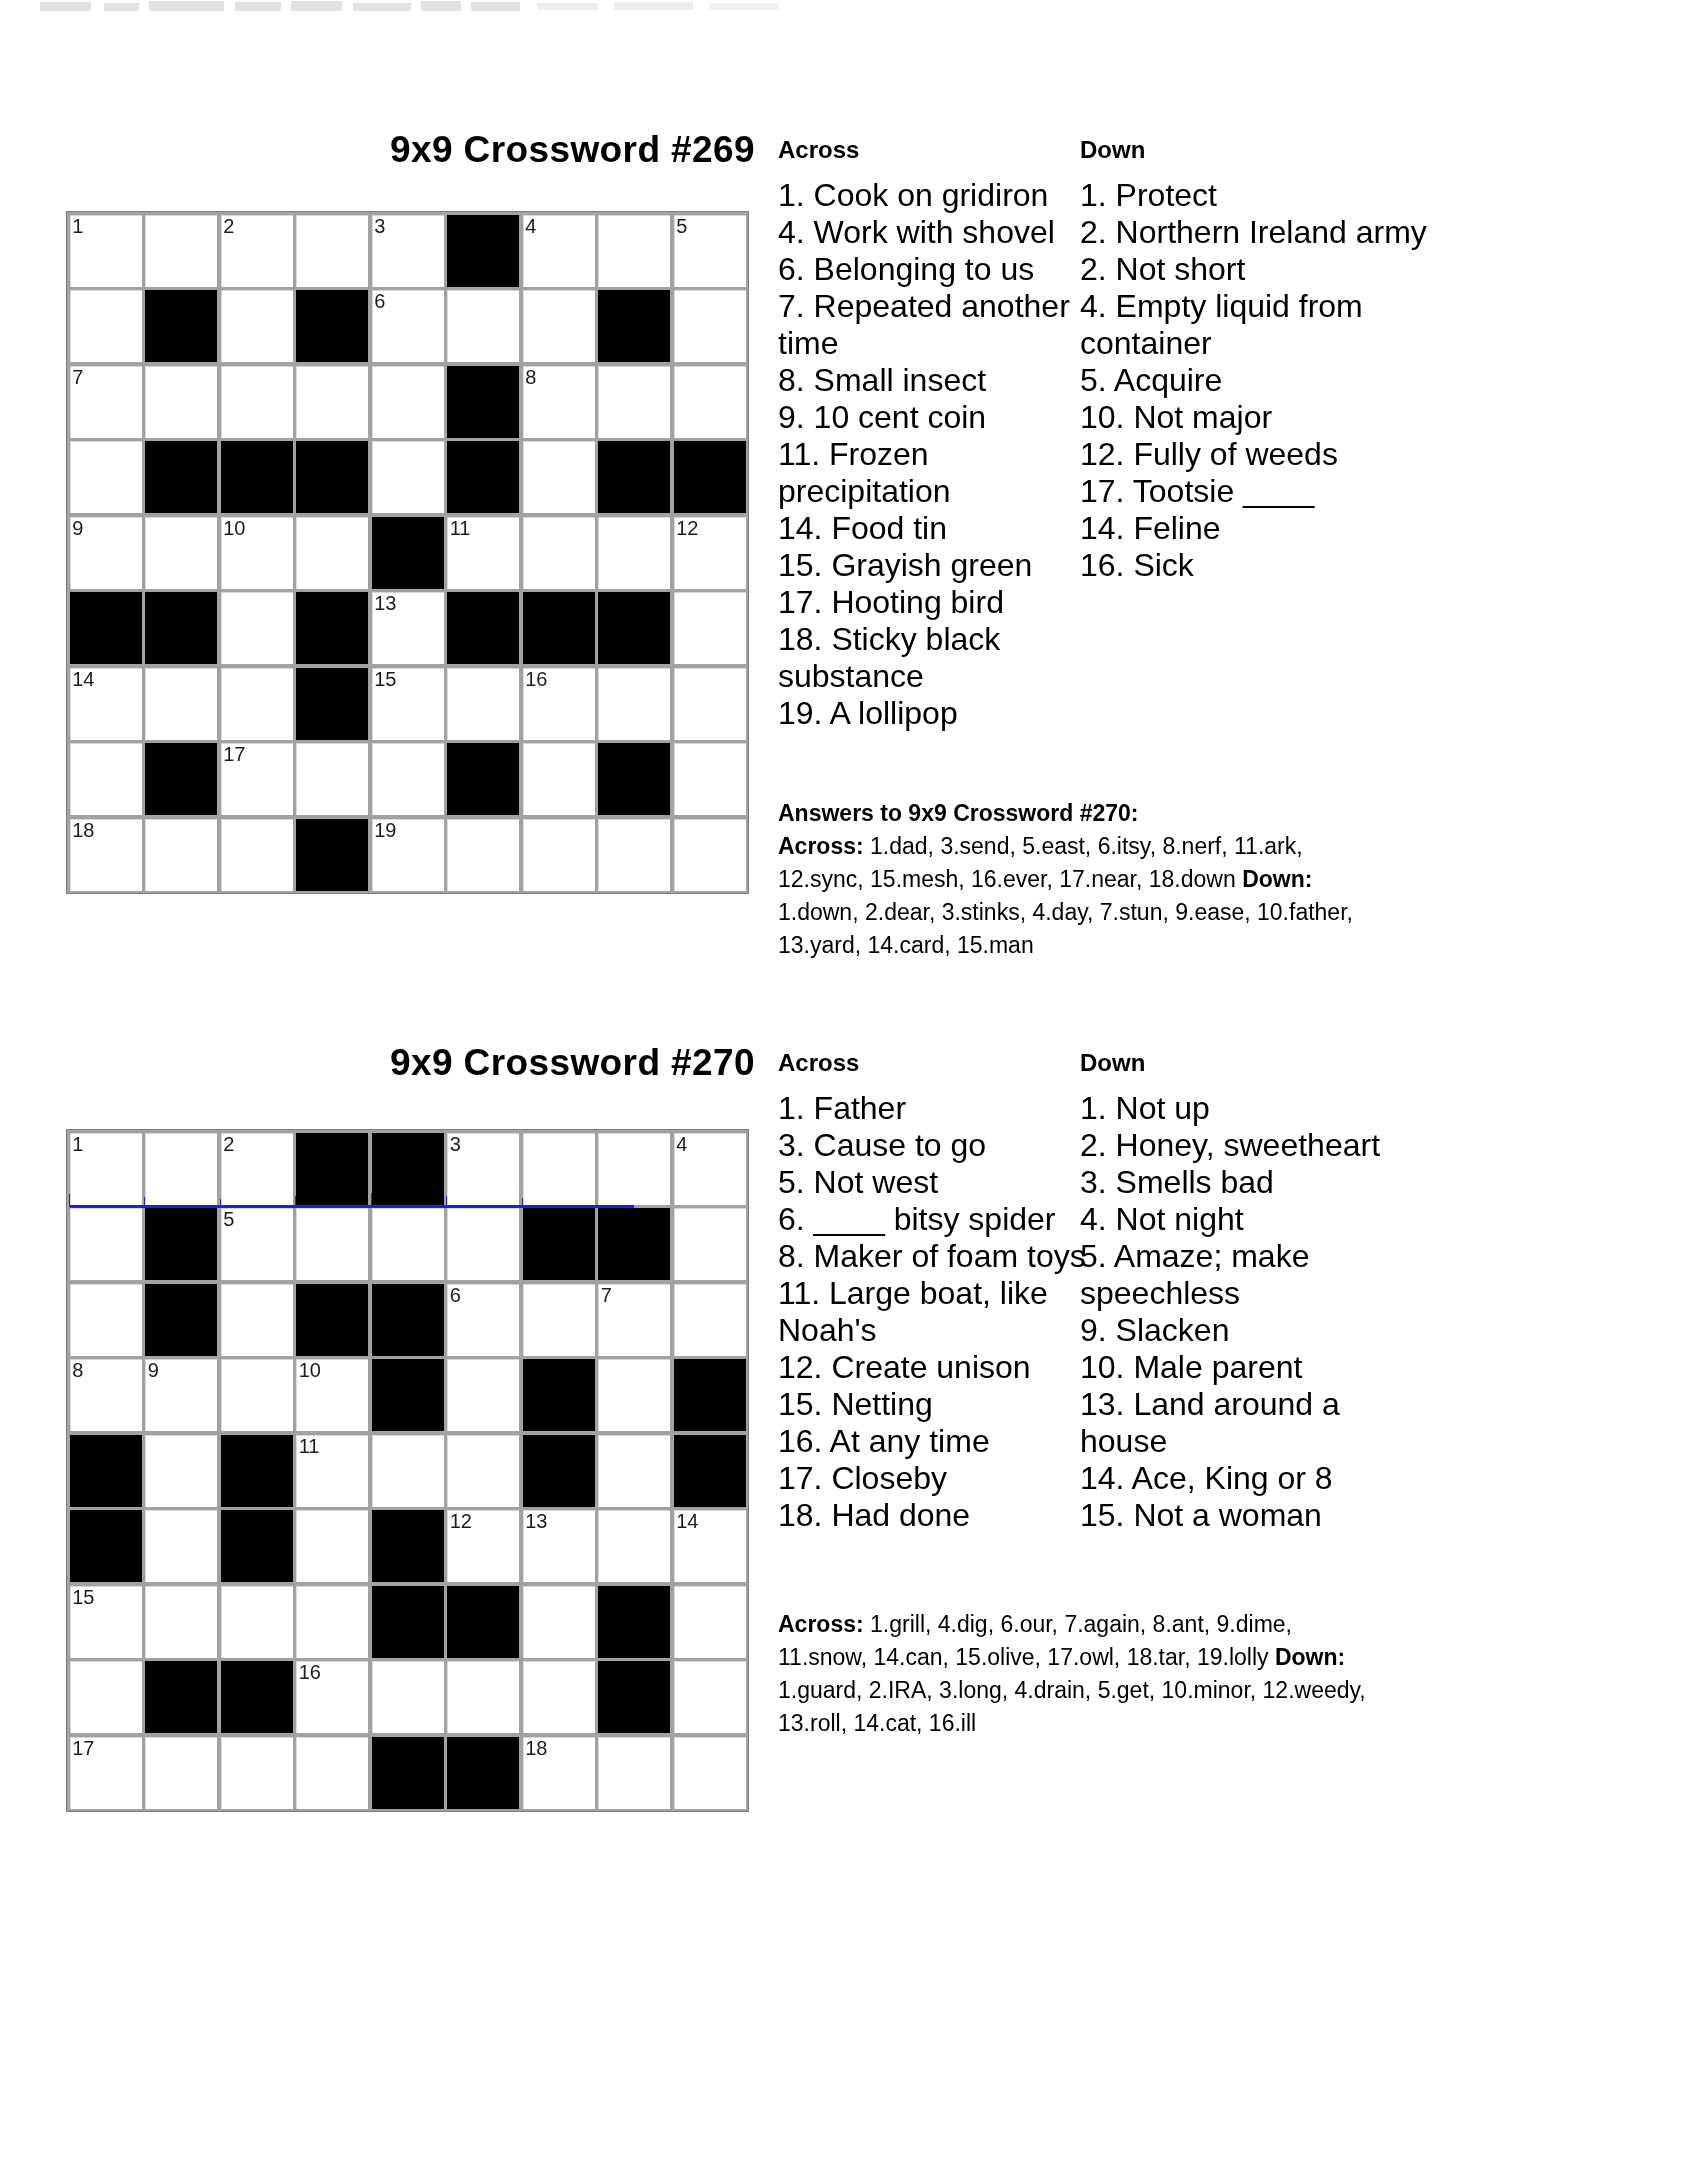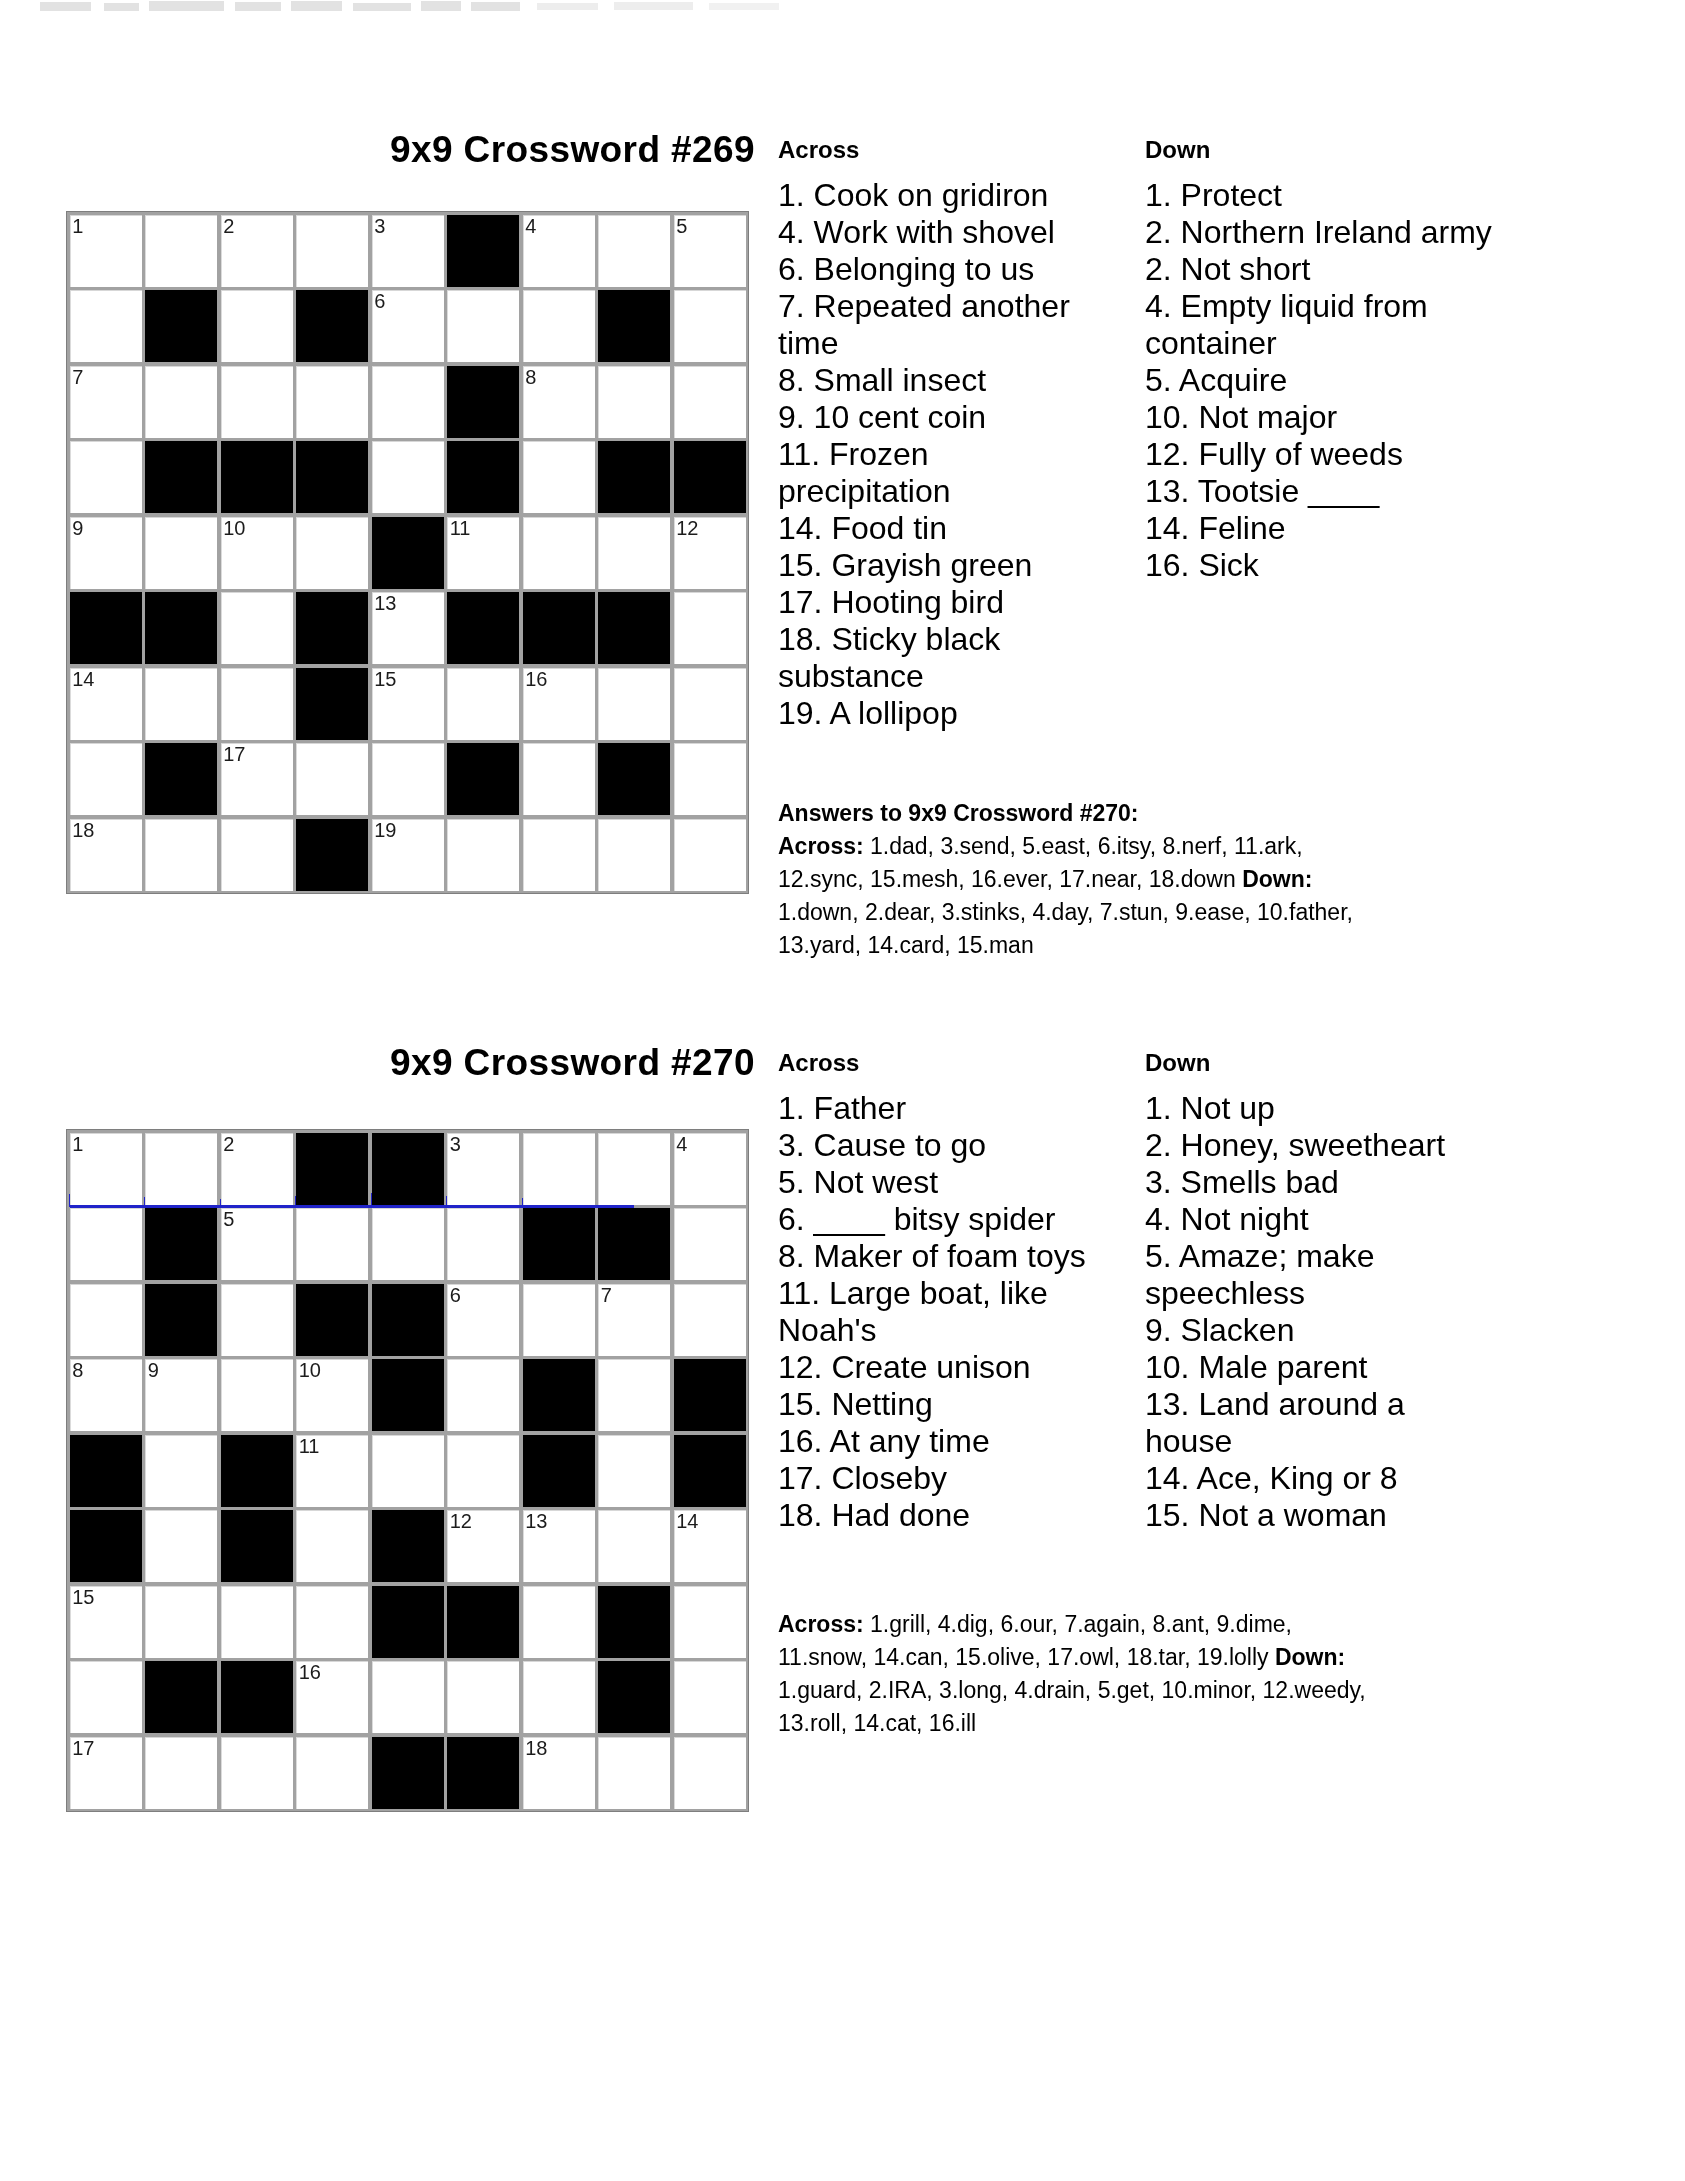--- a/index.html
+++ b/index.html
@@ -30,21 +30,21 @@
   .cell{position:relative;width:72px;height:72px;}
   .cell.w{background:#ffffff;box-shadow:inset 0 0.9px 0 #d7d7d7, inset 0.9px 0 0 #d7d7d7;}
   .cell.b{background:#000000;}
   .num{
     position:absolute;left:2.6px;top:0px;font-size:20px;line-height:23px;color:#1c1c1c;
   }
 
   
   .clues{position:absolute;}
   .clues.across{left:778px;}
-  .clues.down{left:1145px;}
+  .clues.down{left:1080px;}
   .p1 .clues{top:130px;}
   .p2 .clues{top:1043px;}
   .clues h2{
     margin:0 0 7px 0;font-size:24px;line-height:40px;font-weight:bold;
   }
   .clue-line{font-size:32px;line-height:37px;white-space:nowrap;}
 
   
   .answers{position:absolute;left:778px;}
   .p1 .answers{top:797px;}
@@ -225,21 +225,21 @@
     <h2>Down</h2>
     <div class="lines">
         <div class="clue-line">1. Protect</div>
         <div class="clue-line">2. Northern Ireland army</div>
         <div class="clue-line">2. Not short</div>
         <div class="clue-line">4. Empty liquid from</div>
         <div class="clue-line">container</div>
         <div class="clue-line">5. Acquire</div>
         <div class="clue-line">10. Not major</div>
         <div class="clue-line">12. Fully of weeds</div>
-        <div class="clue-line">13. Tootsie ____</div>
+        <div class="clue-line">17. Tootsie ____</div>
         <div class="clue-line">14. Feline</div>
         <div class="clue-line">16. Sick</div>
       </div>
   </div>
 
   <div class="answers">
       <div class="ans-line"><b>Answers to 9x9 Crossword #270:</b></div>
       <div class="ans-line"><b>Across:</b><span> 1.dad, 3.send, 5.east, 6.itsy, 8.nerf, 11.ark,</span></div>
       <div class="ans-line"><span>12.sync, 15.mesh, 16.ever, 17.near, 18.down </span><b>Down:</b></div>
       <div class="ans-line"><span>1.down, 2.dear, 3.stinks, 4.day, 7.stun, 9.ease, 10.father,</span></div>

